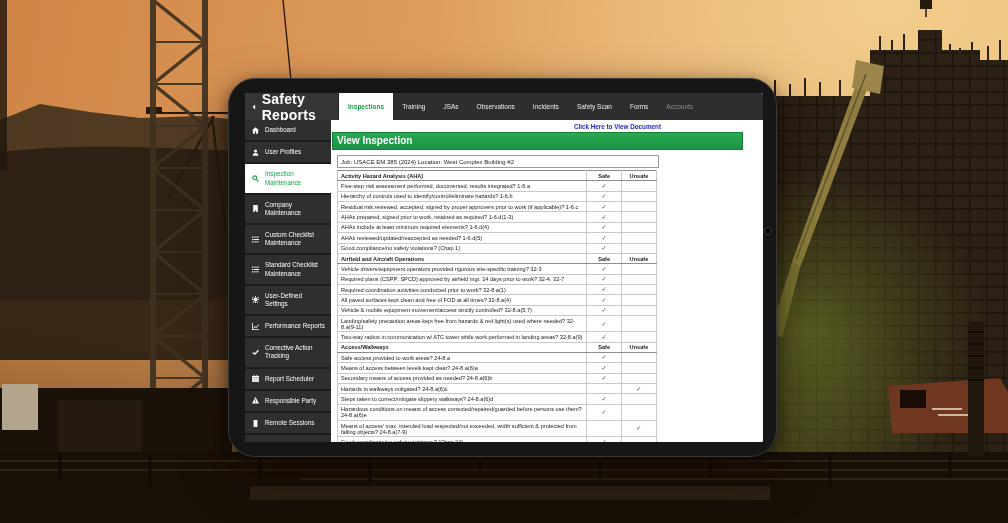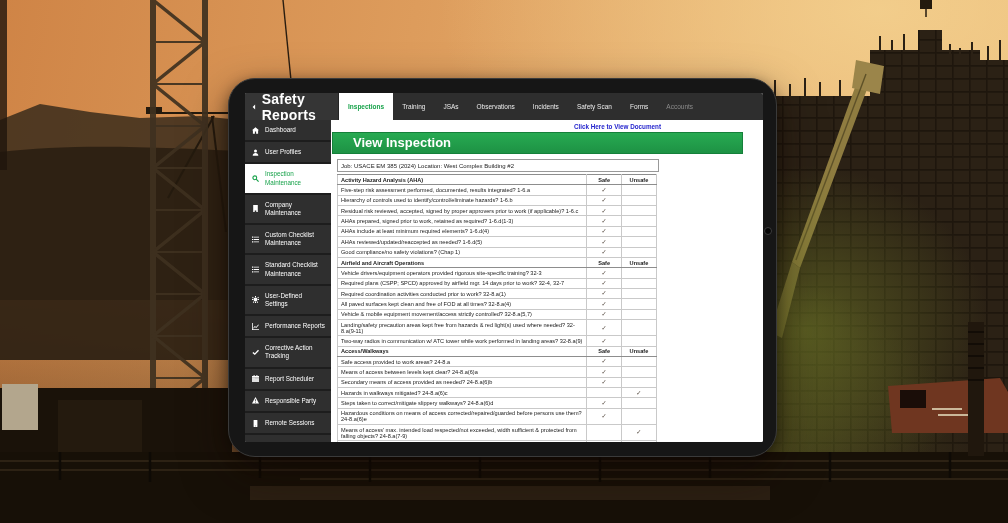--- a/index.html
+++ b/index.html
@@ -33,21 +33,21 @@
   .body-row{flex:1;display:flex;min-height:0;}
   .sidebar{width:86px;flex:none;background:#232323;display:flex;flex-direction:column;overflow:hidden;}
   .side-item{background:#2f2f2f;border-bottom:2px solid #1d1d1d;display:flex;gap:5px;
              align-items:center;padding:6px 5px 6px 7px;color:#fff;font-size:6.3px;line-height:1.3;}
   .side-item.active{background:#ffffff;color:#17a24a;}
   .side-icon{width:8px;flex:none;display:flex;align-items:center;}
   .side-icon svg{width:7px;height:7px;display:block;}
   .main{flex:1;background:#fff;min-width:0;overflow:hidden;display:flex;flex-direction:column;}
   .doc-link{width:fit-content;margin:3px 102px 2px auto;color:#2424cd;font-weight:bold;font-size:6.3px;cursor:pointer;}
   .green-bar{flex:none;margin:0 20px 0 1px;background:linear-gradient(#27aa52,#1d9244);
-             border:1px solid #15803a;color:#fff;font-weight:bold;font-size:13px;padding:2px 20px 3px;}
+             border:1px solid #15803a;color:#fff;font-weight:bold;font-size:10px;padding:2px 4px 3px;}
   .sheet{margin:5px 0 0 6px;width:322px;}
   .job-box{border:1px solid #999;font-size:6px;color:#222;padding:2.5px 3px;margin-bottom:2px;background:#fff;}
   table.insp{width:320px;border-collapse:collapse;font-size:5.6px;color:#1a1a1a;border:1px solid #979797;}
   table.insp td{border:1px solid #c9c9c9;padding:1.6px 3px;vertical-align:middle;}
   td.q{width:258px;}
   td.c{width:29px;text-align:center;}
   tr.sec td{font-weight:bold;border-top:1px solid #8d8d8d;border-bottom:1px solid #8d8d8d;background:#fff;}
   .check{color:#50443a;font-size:6.2px;line-height:1;font-weight:bold;}
 </style>
 </head>

